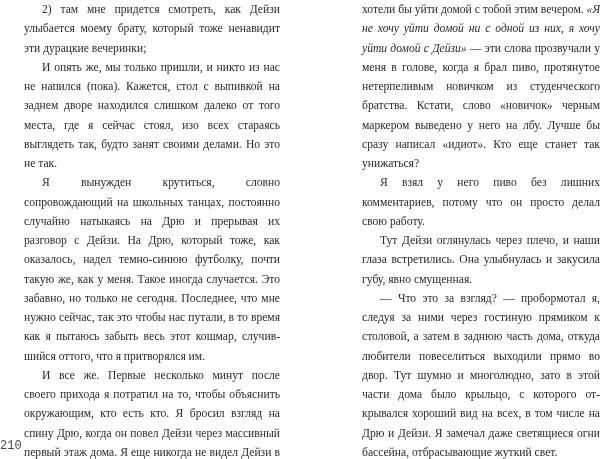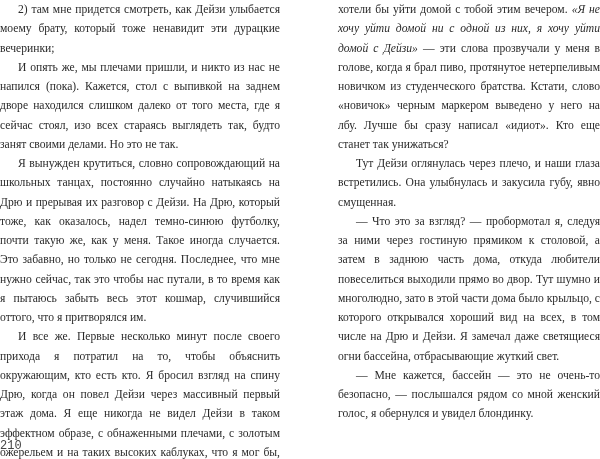--- a/index.html
+++ b/index.html
@@ -10,44 +10,45 @@
       color: #2a2a2a;
     }
     .page { position: absolute; top: 0; height: 459px; }
     .page-left { left: 0; width: 280px; }
     .page-right { left: 338px; width: 262px; }
     .text {
       position: absolute; top: 0; left: 0; right: 0;
       font-size: 11.6px; line-height: 19.25px;
       text-align: justify; hyphens: manual;
     }
-    .text p { margin: 0; text-indent: 0; }
+    .text p { margin: 0; text-indent: 0; padding-left: 24px; }
     .text p.ind { text-indent: 18px; }
     .text em { font-style: italic; }
     .pnum {
       position: absolute; top: 439px; width: 100%;
       font-family: Liberation Mono, monospace;
       font-size: 12px; color: #444;
     }
   </style>
 </head>
 <body>
 
 <div class="page page-left">
   <div class="text">
     <p class="ind">2) там мне придется смотреть, как Дейзи улыбается моему брату, который тоже ненавидит эти дурацкие вечеринки;</p>
-    <p class="ind">И опять же, мы плечами пришли, и никто из нас не напился (пока). Кажется, стол с выпивкой на заднем дворе находился слишком далеко от того места, где я сейчас стоял, изо всех стараясь выглядеть так, будто занят своими делами. Но это не так.</p>
+    <p class="ind">И опять же, мы только пришли, и никто из нас не напился (пока). Кажется, стол с выпивкой на заднем дворе находился слишком далеко от того места, где я сейчас стоял, изо всех стараясь выглядеть так, будто занят своими делами. Но это не так.</p>
     <p class="ind">Я вынужден крутиться, словно сопровождающий на школьных танцах, постоянно случайно натыкаясь на Дрю и прерывая их разговор с Дейзи. На Дрю, ко­торый тоже, как оказалось, надел темно-синюю фут­болку, почти такую же, как у меня. Такое иногда слу­чается. Это забавно, но только не сегодня. Последнее, что мне нужно сейчас, так это чтобы нас путали, в то время как я пытаюсь забыть весь этот кошмар, случив­шийся оттого, что я притворялся им.</p>
     <p class="ind">И все же. Первые несколько минут после своего при­хода я потратил на то, чтобы объяснить окружающим, кто есть кто. Я бросил взгляд на спину Дрю, когда он повел Дейзи через массивный первый этаж дома. Я еще никогда не видел Дейзи в таком эффектном образе, с обнаженными плечами, с золотым ожерельем и на та­ких высоких каблуках, что я мог бы, практически не наклоняясь, заглянуть ей в глаза, если бы она захотела. Волосы распущены и спадают блестящими волнами.</p>
 
   </div>
   <div class="pnum">210</div>
 </div>
 
 <div class="page page-right">
   <div class="text">
     <p><span>хотели бы уйти домой с тобой этим вечером. </span><em>«Я не хочу уйти домой ни с одной из них, я хочу уйти домой с Дейзи»</em><span> — эти слова прозвучали у меня в голове, когда я брал пиво, протянутое нетерпеливым новичком из студенческого братства. Кстати, слово «новичок» чер­ным маркером выведено у него на лбу. Лучше бы сразу написал «идиот». Кто еще станет так унижаться?</span></p>
+    <p class="ind">Я взял у него пиво без лишних комментариев, по­тому что он просто делал свою работу.</p>
     <p class="ind">Тут Дейзи оглянулась через плечо, и наши глаза встретились. Она улыбнулась и закусила губу, явно смущенная.</p>
     <p class="ind">— Что это за взгляд? — пробормотал я, следуя за ними через гостиную прямиком к столовой, а затем в заднюю часть дома, откуда любители повеселиться выходили прямо во двор. Тут шумно и многолюдно, зато в этой части дома было крыльцо, с которого от­крывался хороший вид на всех, в том числе на Дрю и Дейзи. Я замечал даже светящиеся огни бассейна, отбрасывающие жуткий свет.</p>
     <p class="ind">— Мне кажется, бассейн — это не очень-то безо­пасно, — послышался рядом со мной женский голос, я обернулся и увидел блондинку.</p>
 
   </div>
 </div>
 
 </body></html>

